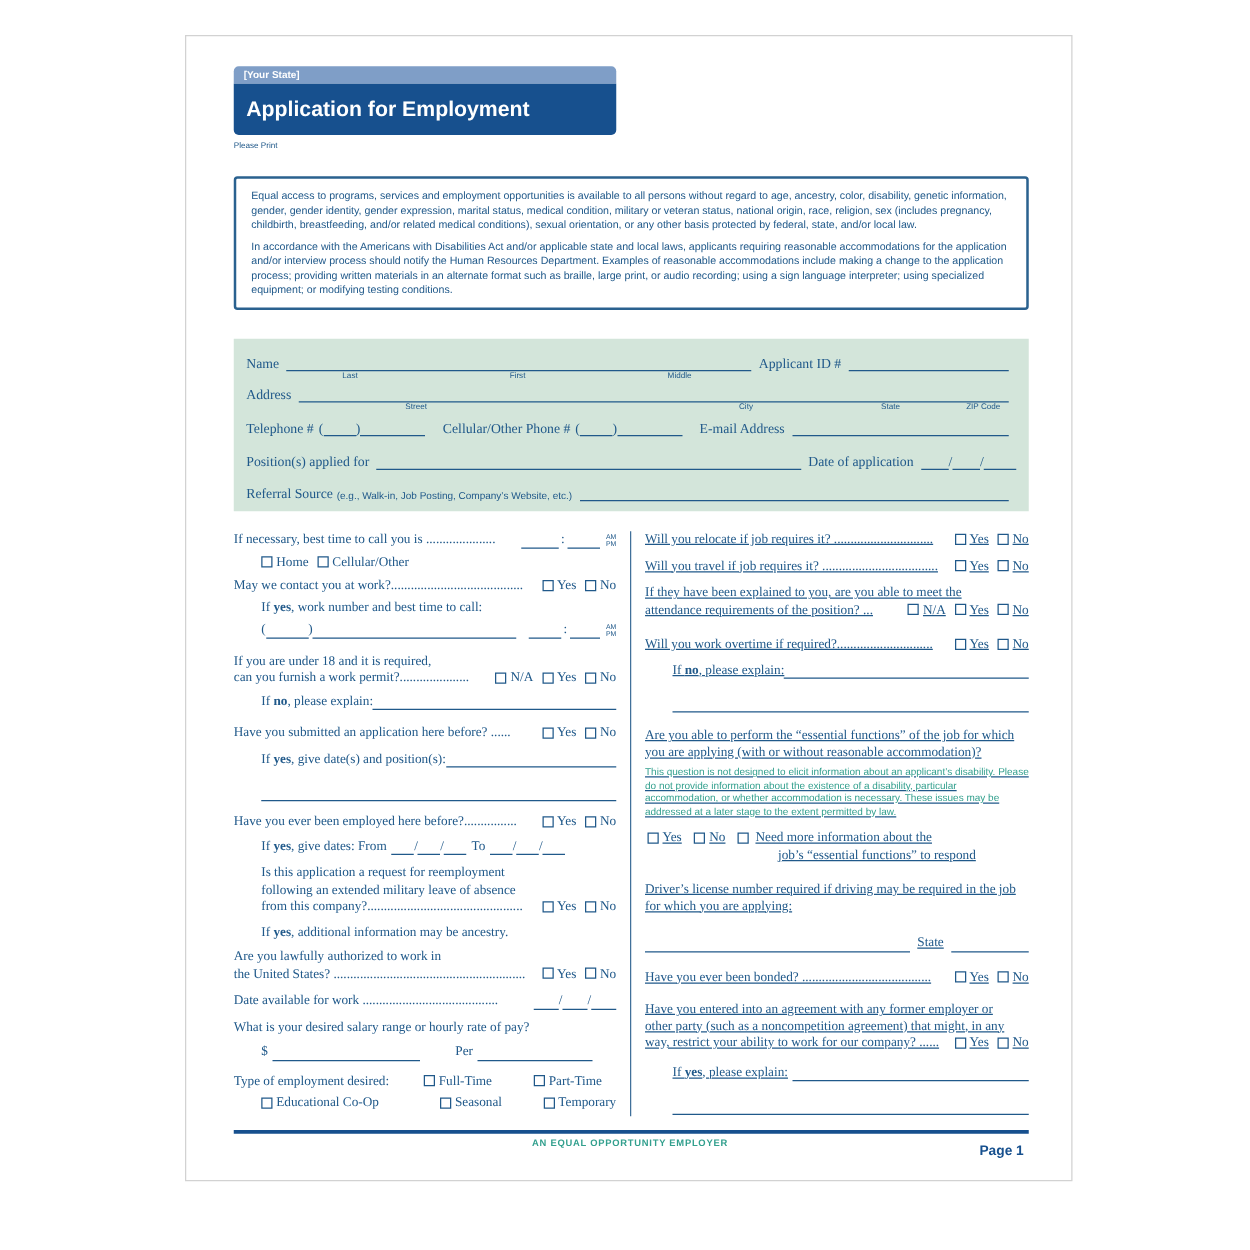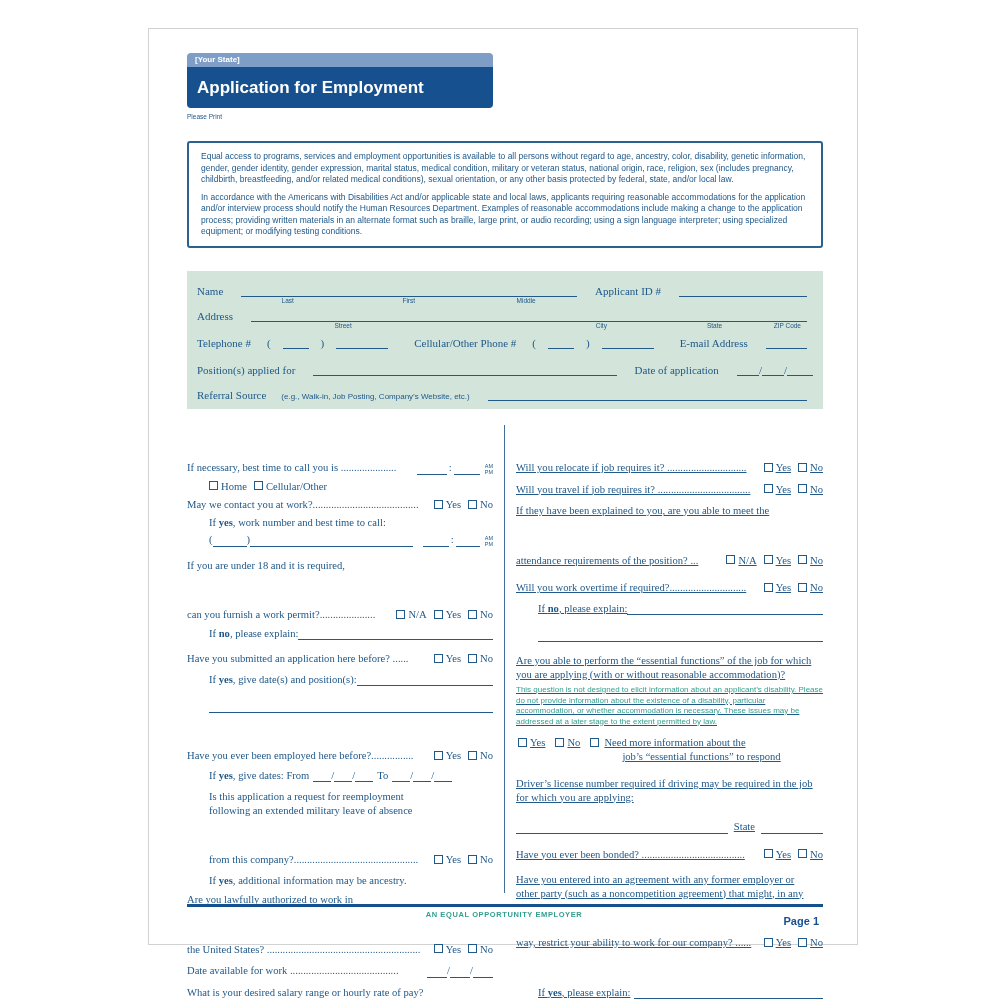--- a/index.html
+++ b/index.html
@@ -18,36 +18,36 @@
   .please { position:absolute; left:38px; top:84px; font:6.5px "Liberation Sans", sans-serif; color:#20598a; }
 
   
   .notice { position:absolute; left:38px; top:112px; width:636px; border:2px solid #2a618f;
             border-radius:3px; padding:8px 12px; font:8.5px/11.5px "Liberation Sans", sans-serif; }
   .notice p + p { margin-top:6px; }
 
   
   .green { position:absolute; left:38px; top:242px; width:636px; height:138px;
            background:#d3e5da; padding:13px 10px 8px 10px; font-size:11px; }
-  .grow { display:flex; align-items:flex-end;gap:12px; }
+  .grow { display:flex; align-items:flex-end; }
   .fld { position:relative; border-bottom:1px solid #20598a; height:13px; margin:0 6px; }
   .flex1 { flex:1; }
   .sub { position:absolute; top:13px; font:6.5px "Liberation Sans", sans-serif; color:#20598a; white-space:nowrap; }
   .bold { font-weight:normal; }
   .hint { font:8px "Liberation Sans", sans-serif; margin-left:3px; }
 
   
   .bl { display:inline-block; border-bottom:1px solid #20598a; height:11px; vertical-align:baseline; }
 
   
   .cols { position:absolute; left:38px; top:396px; width:636px; height:468px; display:flex;
           font-size:10.6px; line-height:13.5px; }
   .colL { width:317px; padding-right:11px; }
   .colR { flex:1; border-left:1px solid #40709a; padding-left:11px;text-decoration:underline; }
-  .qrow { display:flex; align-items:flex-end;margin-top:36px; }
+  .qrow { display:flex; align-items:flex-end; }
   .qlbl { flex:1; }
   .cbg { display:flex; align-items:center; white-space:nowrap; flex:none; }
   .cb { width:9px; height:9px; border:1px solid #20598a; background:#fff; display:inline-block;
         flex:none; margin:0 3px 1px 7px; }
   .ind { margin-left:22px; }
   .ampm { display:inline-flex; flex-direction:column; margin-left:5px;
           font:5.5px/6px "Liberation Sans", sans-serif; }
   .colon { margin:0 2px; }
   .dw { display:inline-flex; align-items:flex-end; }
   .tw { display:inline-flex; align-items:flex-end; flex:none; }
@@ -55,21 +55,21 @@
   .tcol2 { width:88px; display:inline-flex; align-items:center;font-family:Liberation Serif, serif; }
   .note-green { font:8px/10.5px "Liberation Sans", sans-serif; color:#33a08e; margin-top:4px; }
 
   
   .frule { position:absolute; left:38px; top:875px; width:636px; height:2.5px; background:#17508e; }
   .feoe  { position:absolute; left:0; top:881px; width:710px; text-align:center;
            font:bold 7.5px "Liberation Sans", sans-serif; color:#33a08e; letter-spacing:.6px; }
   .fpage { position:absolute; right:38px; top:886px; font:bold 11px "Liberation Sans", sans-serif; color:#17508e; }
 
   .mt4{margin-top:4px}.mt5{margin-top:5px}.mt6{margin-top:6px}.mt7{margin-top:7px}.mt8{margin-top:8px}
-  .mt10{}.mt12{margin-top:12px}.mt14{margin-top:14px}.mt16{margin-top:16px}
+  .mt10{margin-top:10px}.mt12{margin-top:12px}.mt14{margin-top:14px}.mt16{margin-top:16px}
 </style>
 </head>
 <body>
 
 <div class="paper">
 
   <div class="hdr">
     <div class="hdr-state">[Your State]</div>
     <div class="hdr-title">Application for Employment</div>
   </div>

